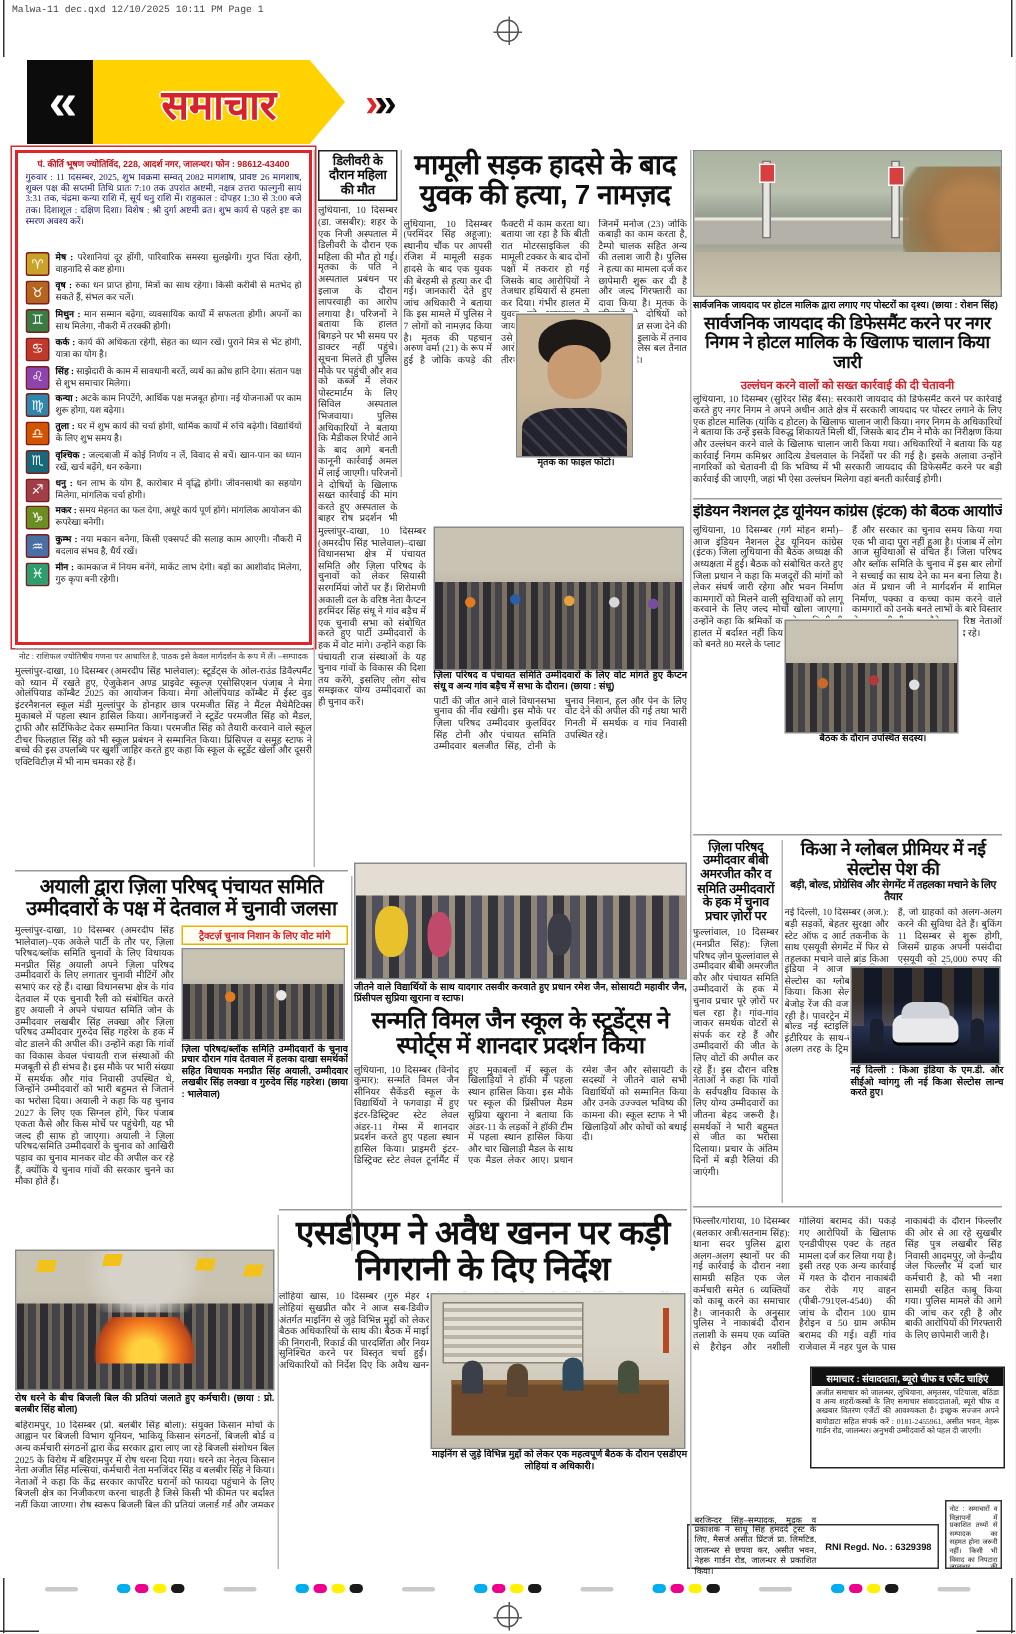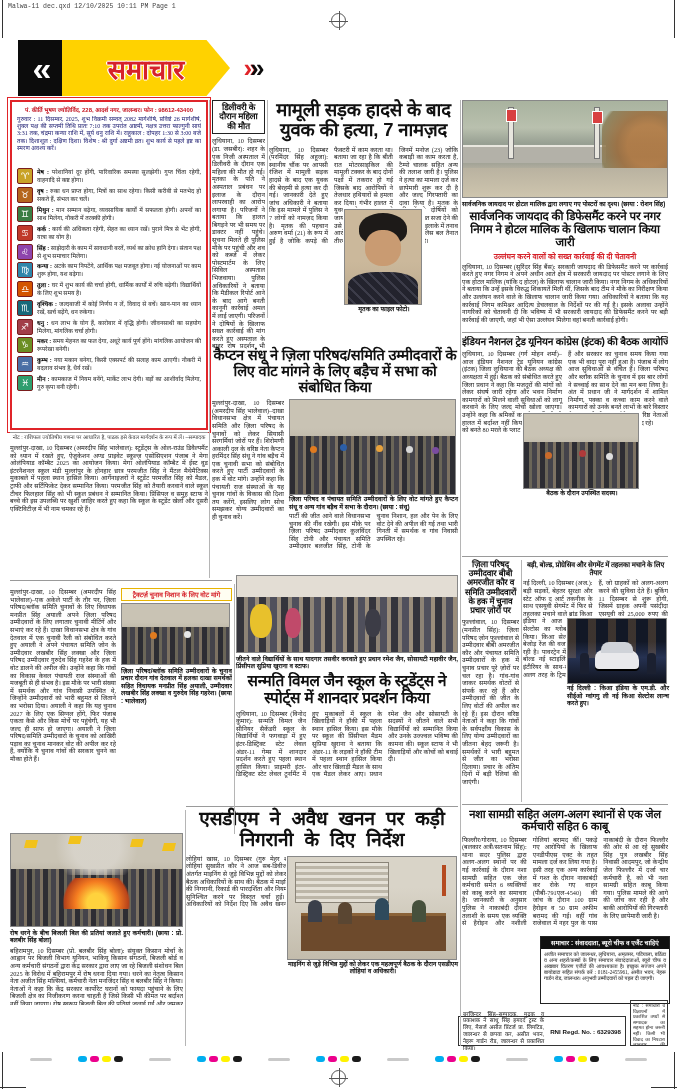--- a/index.html
+++ b/index.html
@@ -294,21 +294,20 @@
           <span class="accent" style="left:18%;bottom:40%;background:#c96a2a;"></span>
           <span class="accent" style="left:48%;bottom:42%;background:#b03a3a;"></span>
           <span class="accent" style="left:72%;bottom:38%;background:#e0e0e0;"></span>
         </div>
         <div class="caption" style="text-align:center;">बैठक के दौरान उपस्थित सदस्य।</div>
       </div>
     </div>
   </div>
 
   <div class="abs" style="left:212px;top:347px;width:246px;">
-    <div class="hl" style="font-size:14.6px;">कैप्टन संधू ने ज़िला परिषद/समिति उम्मीदवारों के लिए वोट मांगने के लिए बड़ैच में सभा को संबोधित किया</div>
     <div style="display:flex;gap:5px;margin-top:4px;">
       <div class="body-text" style="width:72px;height:172px;">मुल्लांपुर-दाखा, 10 दिसम्बर (अमरदीप सिंह भालेवाल)–दाखा विधानसभा क्षेत्र में पंचायत समिति और ज़िला परिषद के चुनावों को लेकर सियासी सरगर्मियां जोरों पर हैं। शिरोमणी अकाली दल के वरिष्ठ नेता कैप्टन हरमिंदर सिंह संधू ने गांव बड़ैच में एक चुनावी सभा को संबोधित करते हुए पार्टी उम्मीदवारों के हक में वोट मांगे। उन्होंने कहा कि पंचायती राज संस्थाओं के यह चुनाव गांवों के विकास की दिशा तय करेंगे, इसलिए लोग सोच समझकर योग्य उम्मीदवारों का ही चुनाव करें।</div>
       <div style="width:169px;">
         <div class="photo ph-crowd" style="width:167px;height:96px;">
           <div class="people"></div>
           <span class="accent" style="left:12%;bottom:44%;background:#e07b1f;"></span>
           <span class="accent" style="left:30%;bottom:46%;background:#2b5ea7;"></span>
           <span class="accent" style="left:52%;bottom:45%;background:#e8a23c;"></span>
           <span class="accent" style="left:70%;bottom:44%;background:#d8d8d8;"></span>
           <span class="accent" style="left:86%;bottom:43%;background:#7a4ca0;"></span>
@@ -321,20 +320,21 @@
 
   <div class="abs hrule" style="left:10px;top:432px;width:198px;"></div>
 
   <div class="abs" style="left:10px;top:441px;width:198px;">
     <div class="body-text" style="height:104px;margin-top:3px;">मुल्लांपुर-दाखा, 10 दिसम्बर (अमरदीप सिंह भालेवाल): स्टूडेंट्स के ओल-राउंड डिवैल्पमैंट को ध्यान में रखते हुए, ऐजुकेशन अण्ड प्राइवेट स्कूल्ज़ एसोसिएशन पंजाब ने मेगा ओलंपियाड कॉम्बैट 2025 का आयोजन किया। मेगा ओलंपियाड कॉम्बैट में ईस्ट वुड इंटरनैशनल स्कूल मंडी मुल्लांपुर के होनहार छात्र परमजीत सिंह ने मैंटल मैथेमैटिक्स मुकाबले में पहला स्थान हासिल किया। आर्गेनाइजरों ने स्टूडेंट परमजीत सिंह को मैडल, ट्राफी और सर्टिफिकेट देकर सम्मानित किया। परमजीत सिंह को तैयारी करवाने वाले स्कूल टीचर फिलहाल सिंह को भी स्कूल प्रबंधन ने सम्मानित किया। प्रिंसिपल व समूह स्टाफ ने बच्चे की इस उपलब्धि पर खुशी जाहिर करते हुए कहा कि स्कूल के स्टूडेंट खेलों और दूसरी एक्टिविटीज़ में भी नाम चमका रहे हैं।</div>
   </div>
 
   <div class="abs hrule" style="left:10px;top:580px;width:222px;"></div>
 
   <div class="abs" style="left:10px;top:584px;width:222px;">
+    <div class="hl" style="font-size:13.2px;">अयाली द्वारा ज़िला परिषद् पंचायत समिति उम्मीदवारों के पक्ष में देतवाल में चुनावी जलसा</div>
     <div style="display:flex;gap:5px;margin-top:4px;">
       <div class="body-text" style="width:106px;height:200px;">मुल्लांपुर-दाखा, 10 दिसम्बर (अमरदीप सिंह भालेवाल)–एक अकेले पार्टी के तौर पर, ज़िला परिषद/ब्लॉक समिति चुनावों के लिए विधायक मनप्रीत सिंह अयाली अपने ज़िला परिषद उम्मीदवारों के लिए लगातार चुनावी मीटिंगें और सभाएं कर रहे हैं। दाखा विधानसभा क्षेत्र के गांव देतवाल में एक चुनावी रैली को संबोधित करते हुए अयाली ने अपने पंचायत समिति जोन के उम्मीदवार लखबीर सिंह लक्खा और ज़िला परिषद उम्मीदवार गुरुदेव सिंह गहरेश के हक में वोट डालने की अपील की। उन्होंने कहा कि गांवों का विकास केवल पंचायती राज संस्थाओं की मजबूती से ही संभव है। इस मौके पर भारी संख्या में समर्थक और गांव निवासी उपस्थित थे, जिन्होंने उम्मीदवारों को भारी बहुमत से जिताने का भरोसा दिया। अयाली ने कहा कि यह चुनाव 2027 के लिए एक सिग्नल होंगे, फिर पंजाब एकता कैसे और किस मोर्चे पर पहुंचेगी, यह भी जल्द ही साफ हो जाएगा। अयाली ने ज़िला परिषद/समिति उम्मीदवारों के चुनाव को आखिरी पड़ाव का चुनाव मानकर वोट की अपील कर रहे हैं, क्योंकि ये चुनाव गांवों की सरकार चुनने का मौका होते हैं।</div>
       <div style="width:111px;">
         <div class="yellow-label">ट्रैक्टर्ज़ चुनाव निशान के लिए वोट मांगे</div>
         <div class="photo ph-crowd" style="width:109px;height:62px;margin-top:2px;">
           <div class="people"></div>
           <span class="accent" style="left:26%;bottom:42%;background:#e07b1f;"></span>
           <span class="accent" style="left:58%;bottom:44%;background:#e8e8e8;"></span>
         </div>
         <div class="caption" style="margin-top:2px;height:116px;overflow:hidden;">ज़िला परिषद/ब्लॉक समिति उम्मीदवारों के चुनाव प्रचार दौरान गांव देतवाल में हलका दाखा समर्थकों सहित विधायक मनप्रीत सिंह अयाली, उम्मीदवार लखबीर सिंह लक्खा व गुरुदेव सिंह गहरेश। (छाया : भालेवाल)</div>
@@ -355,60 +355,60 @@
   </div>
 
   <div class="abs hrule" style="left:462px;top:556px;width:206px;"></div>
 
   <div class="abs" style="left:462px;top:560px;width:57px;">
     <div class="hl" style="font-size:8.4px;">ज़िला परिषद् उम्मीदवार बीबी अमरजीत कौर व समिति उम्मीदवारों के हक में चुनाव प्रचार ज़ोरों पर</div>
     <div class="body-text" style="height:210px;margin-top:3px;">फुल्लांवाल, 10 दिसम्बर (मनप्रीत सिंह): ज़िला परिषद ज़ोन फुल्लांवाल से उम्मीदवार बीबी अमरजीत कौर और पंचायत समिति उम्मीदवारों के हक में चुनाव प्रचार पूरे ज़ोरों पर चल रहा है। गांव-गांव जाकर समर्थक वोटरों से संपर्क कर रहे हैं और उम्मीदवारों की जीत के लिए वोटों की अपील कर रहे हैं। इस दौरान वरिष्ठ नेताओं ने कहा कि गांवों के सर्वपक्षीय विकास के लिए योग्य उम्मीदवारों का जीतना बेहद जरूरी है। समर्थकों ने भारी बहुमत से जीत का भरोसा दिलाया। प्रचार के अंतिम दिनों में बड़ी रैलियां की जाएंगी।</div>
   </div>
 
   <div class="abs" style="left:523px;top:560px;width:145px;">
+    <div class="hl" style="font-size:11.8px;">किआ ने ग्लोबल प्रीमियर में नई सेल्टोस पेश की</div>
     <div class="hl" style="font-size:7px;margin-top:1px;">बड़ी, बोल्ड, प्रोग्रेसिव और सेगमेंट में तहलका मचाने के लिए तैयार</div>
     <div style="position:relative;margin-top:3px;height:232px;">
       <div class="body-text cols2" style="height:232px;">नई दिल्ली, 10 दिसम्बर (अज.): बड़ी सड़कों, बेहतर सुरक्षा और स्टेट ऑफ द आर्ट तकनीक के साथ एसयूवी सेगमेंट में फिर से तहलका मचाने वाले ब्रांड किआ इंडिया ने आज नई किआ सेल्टोस का ग्लोबल प्रीमियर किया। किआ सेल्टोस अपनी बेजोड़ रेंज की वजह से प्रसिद्ध रही है। पावरट्रेन में एक, इसमें बोल्ड नई स्टाइलिंग, प्रीमियम इंटीरियर के साथ-साथ अलग-अलग तरह के ट्रिम और पैकेज हैं, जो ग्राहकों को अलग-अलग करने की सुविधा देते हैं। बुकिंग 11 दिसम्बर से शुरू होगी, जिसमें ग्राहक अपनी पसंदीदा एसयूवी को 25,000 रुपए की बुकिंग राशि के साथ बुक कर सकेंगे। इस अवसर पर किआ इंडिया के मैनेजिंग डायरेक्टर और सीईओ ग्वांगगु ली ने कहा कि बिल्कुल नई किआ सेल्टोस सिर्फ एक वैहिकल भर नहीं है, यह किआ के इस सेगमेंट में नेतृत्व और भरोसे का प्रतीक है।</div>
       <div class="abs" style="left:43px;top:38px;width:102px;background:#fff;padding:1px;">
         <div class="photo ph-car" style="width:100px;height:66px;">
           <div class="sky"></div>
             <div class="car"></div>
           <div class="man" style="left:12%;"></div>
             <div class="man" style="right:10%;"></div>
         </div>
         <div class="caption">नई दिल्ली : किआ इंडिया के एम.डी. और सीईओ ग्वांगगु ली नई किआ सेल्टोस लान्च करते हुए।</div>
       </div>
     </div>
   </div>
 
   <div class="abs hrule" style="left:186px;top:806px;width:272px;"></div>
 
   <div class="abs" style="left:186px;top:810px;width:272px;">
-    <div class="hl" style="font-size:19px;font-family:Liberation Mono, monospace;">एसडीएम ने अवैध खनन पर कड़ी निगरानी के दिए निर्देश</div>
+    <div class="hl" style="font-size:22px;">एसडीएम ने अवैध खनन पर कड़ी निगरानी के दिए निर्देश</div>
     <div style="position:relative;margin-top:3px;height:158px;">
       <div class="body-text cols2" style="height:158px;">लोहियां खास, 10 दिसम्बर (गुरु मेहर शर्मा)–एसडीएम लोहियां सुखप्रीत कौर ने आज सब-डिवीजन लोहियां के अंतर्गत माइनिंग से जुड़े विभिन्न मुद्दों को लेकर एक महत्वपूर्ण बैठक अधिकारियों के साथ की। बैठक में माइनिंग गतिविधियों की निगरानी, रिकार्ड की पारदर्शिता और नियमों के पालन को सुनिश्चित करने पर विस्तृत चर्चा हुई। एसडीएम ने अधिकारियों को निर्देश दिए कि अवैध खनन पर पूरी तरह नकेल कसी जाए और नियमित चैकिंग की जाए। उन्होंने कहा कि माइनिंग से जुड़े कार्यों में पारदर्शिता और निर्धारित नियमों का पालन अनिवार्य है, ताकि सरकारी खजाने को किसी तरह का नुकसान न हो और क्षेत्र में अवैध गतिविधियों पर पूरी तरह रोक लगाई जा सके। बैठक में विभिन्न विभागों के अधिकारी मौजूद रहे।</div>
       <div class="abs" style="left:100px;top:0;width:172px;background:#fff;padding:1px;">
         <div class="photo ph-office" style="width:170px;height:104px;">
           <div class="blinds"></div>
             <div class="flag"></div>
             <div class="desk"></div>
           <div class="person" style="left:12%;bottom:36%;"></div>
           <div class="person" style="left:30%;bottom:34%;background:#5a4632;"></div>
           <div class="person" style="left:52%;bottom:38%;background:#2f4a5c;"></div>
           <div class="person" style="left:74%;bottom:36%;background:#46503c;"></div>
         </div>
         <div class="caption" style="text-align:center;">माइनिंग से जुड़े विभिन्न मुद्दों को लेकर एक महत्वपूर्ण बैठक के दौरान एसडीएम लोहियां व अधिकारी।</div>
       </div>
     </div>
   </div>
 
   <div class="abs hrule" style="left:462px;top:804px;width:206px;"></div>
 
   <div class="abs" style="left:462px;top:808px;width:206px;">
-    <div class="hl" style="font-size:11.2px;">नशा सामग्री सहित अलग-अलग स्थानों से एक जेल कर्मचारी सहित 6 काबू</div>
     <div style="position:relative;margin-top:3px;height:166px;">
       <div class="body-text cols3" style="height:166px;">फिल्लौर/गोराया, 10 दिसम्बर (बलकार अत्री/सतनाम सिंह): थाना सदर पुलिस द्वारा अलग-अलग स्थानों पर की गई कार्रवाई के दौरान नशा सामग्री सहित एक जेल कर्मचारी समेत 6 व्यक्तियों को काबू करने का समाचार है। जानकारी के अनुसार पुलिस ने नाकाबंदी दौरान तलाशी के समय एक व्यक्ति से हैरोइन और नशीली गोलियां बरामद कीं। पकड़े गए आरोपियों के खिलाफ एनडीपीएस एक्ट के तहत मामला दर्ज कर लिया गया है। इसी तरह एक अन्य कार्रवाई में गश्त के दौरान नाकाबंदी कर रोके गए वाहन (पीबी-791एल-4540) की जांच के दौरान 100 ग्राम हैरोइन व 50 ग्राम अफीम बरामद की गई। वहीं गांव राजेवाल में नहर पुल के पास नाकाबंदी के दौरान फिल्लौर की ओर से आ रहे सुखबीर सिंह पुत्र लखबीर सिंह निवासी आदमपुर, जो केन्द्रीय जेल फिल्लौर में दर्जा चार कर्मचारी है, को भी नशा सामग्री सहित काबू किया गया। पुलिस मामले की आगे की जांच कर रही है और बाकी आरोपियों की गिरफ्तारी के लिए छापेमारी जारी है।</div>
       <div class="abs notice-box" style="left:78px;top:100px;width:128px;height:66px;">
         <div class="notice-head">समाचार : संवाददाता, ब्यूरो चीफ व एजैंट चाहिएं</div>
         <div class="notice-body" style="height:50px;overflow:hidden;">अजीत समाचार को जालन्धर, लुधियाना, अमृतसर, पटियाला, बठिंडा व अन्य शहरों/कस्बों के लिए समाचार संवाददाताओं, ब्यूरो चीफ व अखबार वितरण एजैंटों की आवश्यकता है। इच्छुक सज्जन अपने बायोडाटा सहित संपर्क करें : 0181-2455961, असीत भवन, नेहरू गार्डन रोड, जालन्धर। अनुभवी उम्मीदवारों को पहल दी जाएगी।</div>
       </div>
     </div>
   </div>
 
   <div class="abs" style="left:10px;top:833px;width:173px;">

